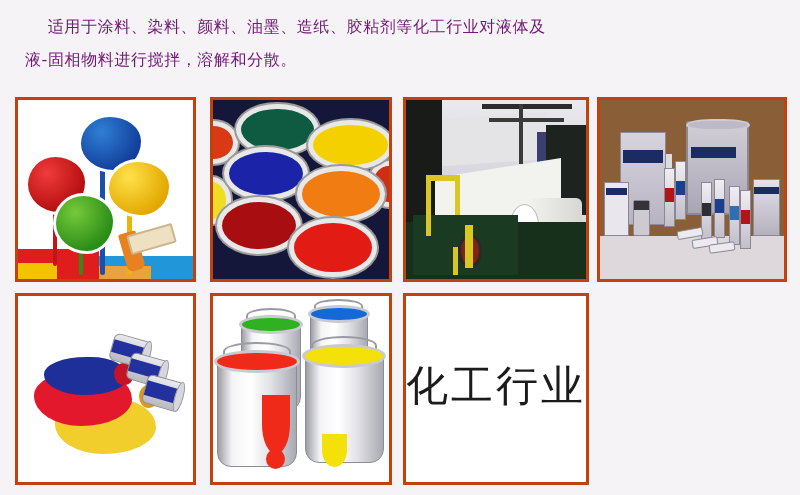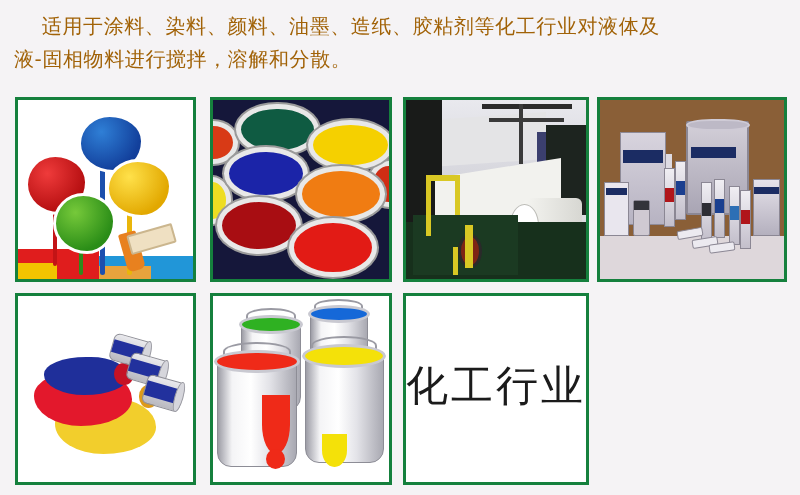--- a/index.html
+++ b/index.html
@@ -14,26 +14,26 @@
     overflow: hidden;
     position: relative;
   }
 
   
   .heading {
     position: absolute;
     left: 0;
     top: 10px;
     width: 800px;
-    color: #a16207;
-    font-size: 20px;
+    color: #701a75;
+    font-size: 16px;
     line-height: 33px;
     letter-spacing: 0.6px;
     white-space: pre-wrap;
-    padding: 0 16px 0 14px;
+    padding: 0 16px 0 25px;
     box-sizing: border-box;
     font-family: "DejaVu Sans", "Liberation Sans", sans-serif;
   }
 
   
   .gallery {
     position: absolute;
     left: 15px;
     top: 97px;
     width: 770px;
@@ -56,21 +56,21 @@
   }
   .cell.w1 { width: 181px; margin-right: 14px; }
   .cell.w2 { width: 182px; margin-right: 11px; }
   .cell.w3 { width: 186px; margin-right: 8px; }
   .cell.w4 { width: 190px; margin-right: 0; }
 
   .panel {
     position: relative;
     width: 100%;
     height: 100%;
-    border: 3px solid #15803d;
+    border: 3px solid #c2410c;
     box-sizing: border-box;
     background: #ffffff;
     overflow: hidden;
   }
   .panel-inner {
     position: absolute;
     inset: 0;
     overflow: hidden;
   }
   .cell.empty .panel { border: none; background: transparent; }

